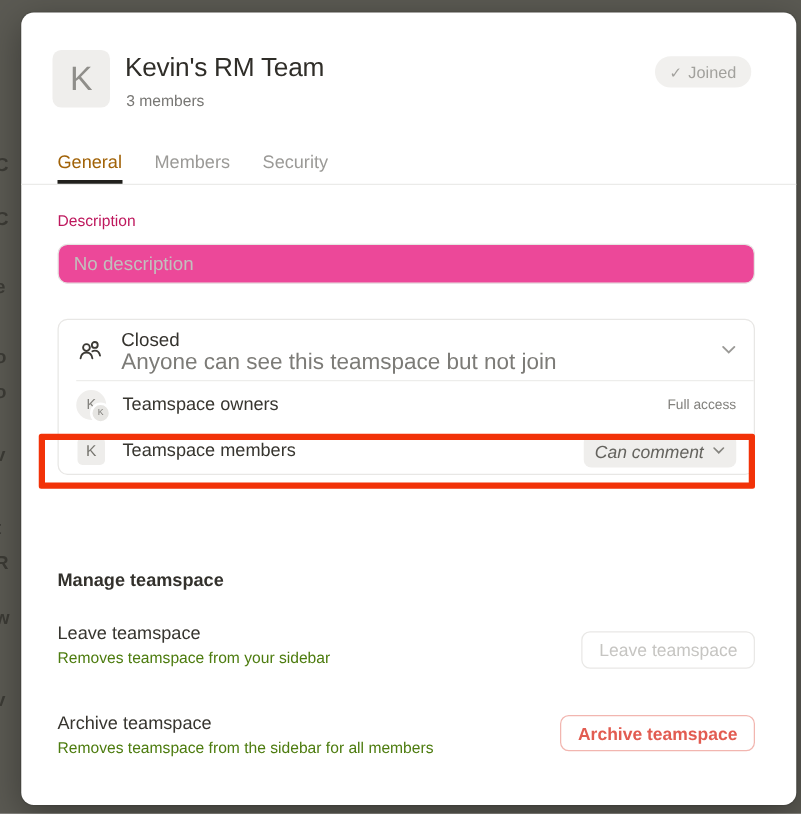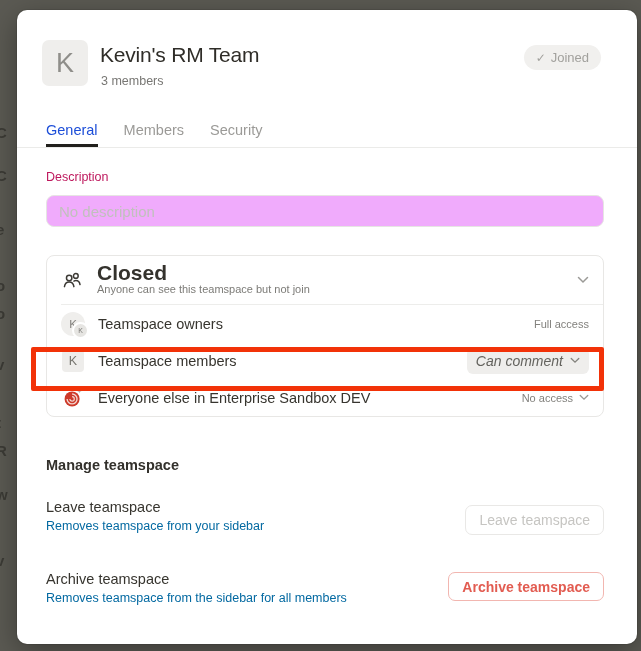--- a/index.html
+++ b/index.html
@@ -37,38 +37,38 @@
     display:flex;align-items:center;gap:5px;
   }
   .joined-badge .chk{font-size:12px;}
   
   .tabs{
     position:absolute;left:0;right:0;top:101px;height:37px;
     border-bottom:1px solid #ebebe9;display:flex;align-items:flex-end;
     padding-left:29px;gap:26px;box-sizing:border-box;
   }
   .tab{font-size:14.5px;color:#9b9a97;padding-bottom:9px;cursor:pointer;}
-  .tab.active{color:#1d4ed8;font-weight:500;border-bottom:3px solid #21201c;padding-bottom:6px;}
+  .tab.active{color:#a16207;font-weight:500;border-bottom:3px solid #21201c;padding-bottom:6px;}
   
   .desc-label{position:absolute;left:29px;top:160px;font-size:12.5px;color:#be185d;}
   .desc-input{
     position:absolute;left:29px;top:185px;width:558px;height:32px;box-sizing:border-box;
     border:1px solid #e6e5e3;border-radius:8px;padding:0 12px;font-size:15px;color:#37352f;
-    background:#f0abfc;outline:none;font-family:inherit;
+    background:#ec4899;outline:none;font-family:inherit;
   }
   .desc-input::placeholder{color:#c1c0bd;}
   
   .perm-card{
     position:absolute;left:29px;top:245px;width:558px;box-sizing:border-box;
     border:1px solid #e8e7e5;border-radius:8px;background:#fff;
   }
   .perm-head{display:flex;align-items:center;gap:13px;padding:10px 14px;height:28px;cursor:pointer;}
   .perm-head-texts{flex:1;min-width:0;}
-  .perm-title{font-size:21px;font-weight:700;color:#34322d;line-height:17px;}
-  .perm-sub{font-size:11px;color:#7c7b77;line-height:16px;}
+  .perm-title{font-size:15px;font-weight:400;color:#34322d;line-height:17px;}
+  .perm-sub{font-size:18px;color:#7c7b77;line-height:16px;}
   .perm-divider{height:1px;background:#ededeb;margin-left:14px;}
   .perm-row{display:flex;align-items:center;gap:13px;padding:0 14px;height:37px;cursor:pointer;}
   .perm-row .row-label{flex:1;font-size:14.5px;color:#37352f;white-space:nowrap;}
   .access-plain{font-size:11px;color:#82817d;display:flex;align-items:center;gap:6px;}
   .access-pill{
     background:#efeeec;border-radius:6px;padding:5px 9px;font-size:14px;color:#64635e;
     display:flex;align-items:center;gap:7px;font-style:italic;
   }
   .avatar-circle{
     position:relative;width:24px;height:24px;border-radius:50%;background:#efeeec;
@@ -85,21 +85,21 @@
   }
   .ws-icon{width:22px;height:22px;flex:none;margin:0 1px;}
   
   .annotation-box{
     position:absolute;left:14px;top:337px;width:573px;height:44px;box-sizing:border-box;
     border:5px solid #f23208;border-radius:2px;pointer-events:none;z-index:5;
   }
   
   .manage-title{position:absolute;left:29px;top:447px;font-size:14.5px;font-weight:700;color:#33312c;}
   .item-title{position:absolute;left:29px;font-size:14.5px;color:#37352f;}
-  .item-sub{position:absolute;left:29px;font-size:12.5px;color:#0369a1;}
+  .item-sub{position:absolute;left:29px;font-size:12.5px;color:#4d7c0f;}
   .btn{
     position:absolute;right:33px;height:30px;padding:0 13px;border-radius:7px;background:#fff;
     font-size:14px;display:flex;align-items:center;cursor:pointer;font-family:inherit;
   }
   .btn-muted{border:1px solid #e9e8e6;color:#c6c5c2;font-weight:400;}
   .btn-danger{border:1px solid #f2b6b0;color:#e25c51;font-weight:600;height:29px;}
   .chev{flex:none;display:flex;}
 </style>
 </head>
 <body>
@@ -176,39 +176,20 @@
         <div class="access-pill">
           <span>Can comment</span>
           <span class="chev">
             <svg width="10" height="7" viewBox="0 0 12 8" fill="none" stroke="#85847f" stroke-width="1.6" stroke-linecap="round">
                 <path d="M1.5 1.5 6 6l4.5-4.5"></path>
               </svg>
           </span>
         </div>
       </div>
 
-      <div class="perm-row">
-        <span class="ws-icon">
-          <svg width="22" height="22" viewBox="0 0 24 24">
-            <circle cx="11" cy="13" r="8.2" fill="#cd3a2a"></circle>
-            <path d="M11 7.6a5.4 5.4 0 1 1-5.4 5.4" stroke="#f3d7d2" fill="none" stroke-width="1.5"></path>
-            <path d="M11 10.6a2.4 2.4 0 1 1-2.4 2.4" stroke="#f3d7d2" fill="none" stroke-width="1.3"></path>
-            <path d="M19 2.2l.7 1.6 1.6.7-1.6.7-.7 1.6-.7-1.6-1.6-.7 1.6-.7z" fill="#b9b8b4"></path>
-          </svg>
-        </span>
-        <div class="row-label">Everyone else in Enterprise Sandbox DEV</div>
-        <div class="access-plain">
-          <span>No access</span>
-          <span class="chev">
-            <svg width="10" height="7" viewBox="0 0 12 8" fill="none" stroke="#9b9a97" stroke-width="1.6" stroke-linecap="round">
-                <path d="M1.5 1.5 6 6l4.5-4.5"></path>
-              </svg>
-          </span>
-        </div>
-      </div>
     </div>
 
     <div class="annotation-box" style="border-color: rgb(242, 50, 8);"></div>
 
     <div class="manage-title">Manage teamspace</div>
 
     <div class="item-title" style="top:489px">Leave teamspace</div>
     <div class="item-sub" style="top:509px">Removes teamspace from your sidebar</div>
     <button class="btn btn-muted" style="top:495px">Leave teamspace</button>
 

